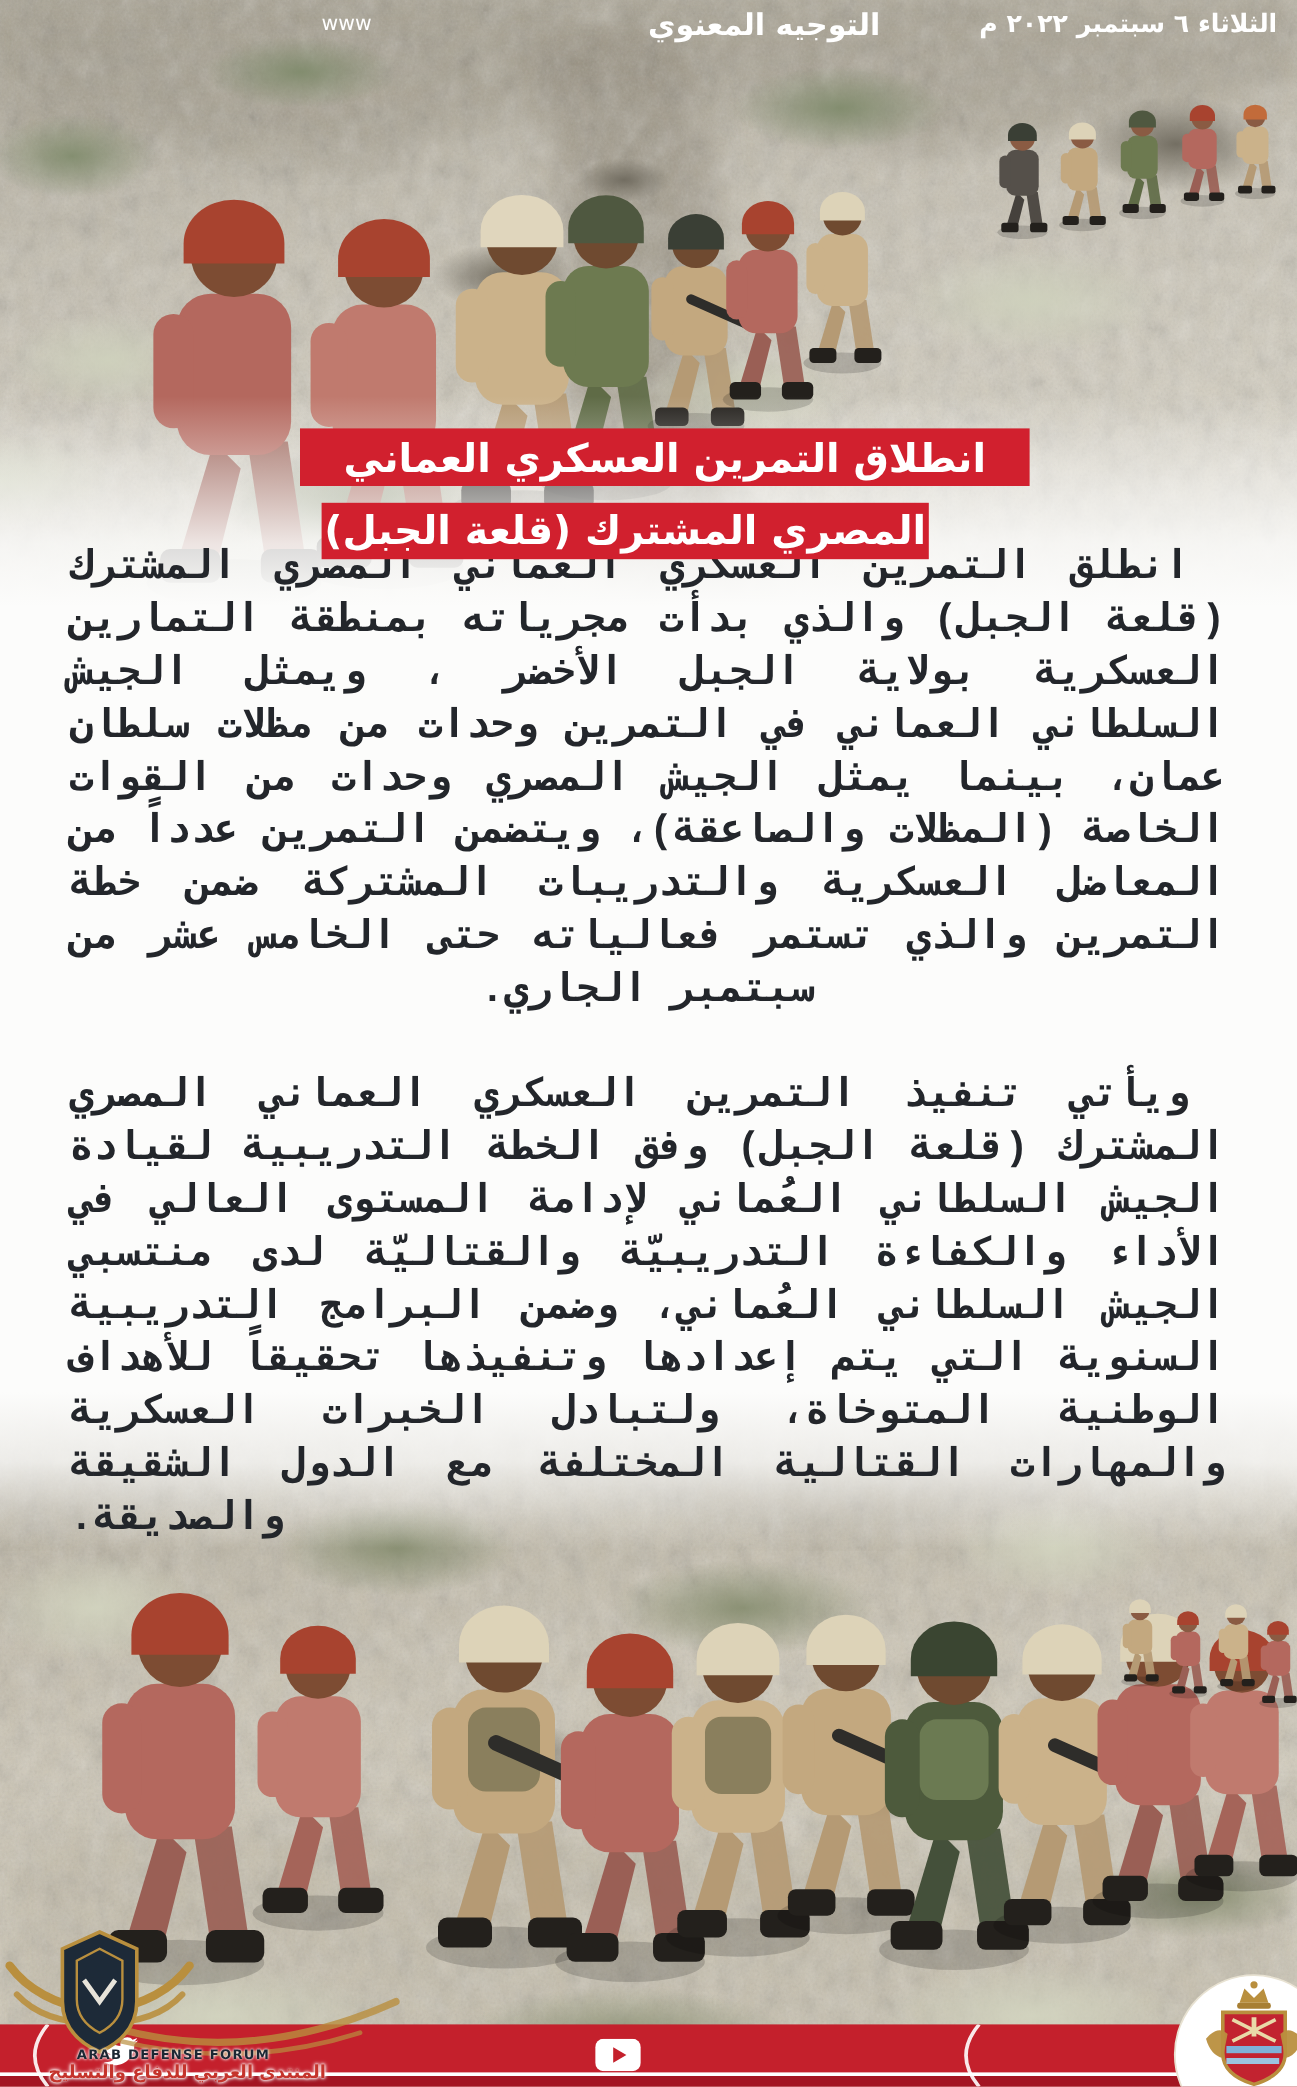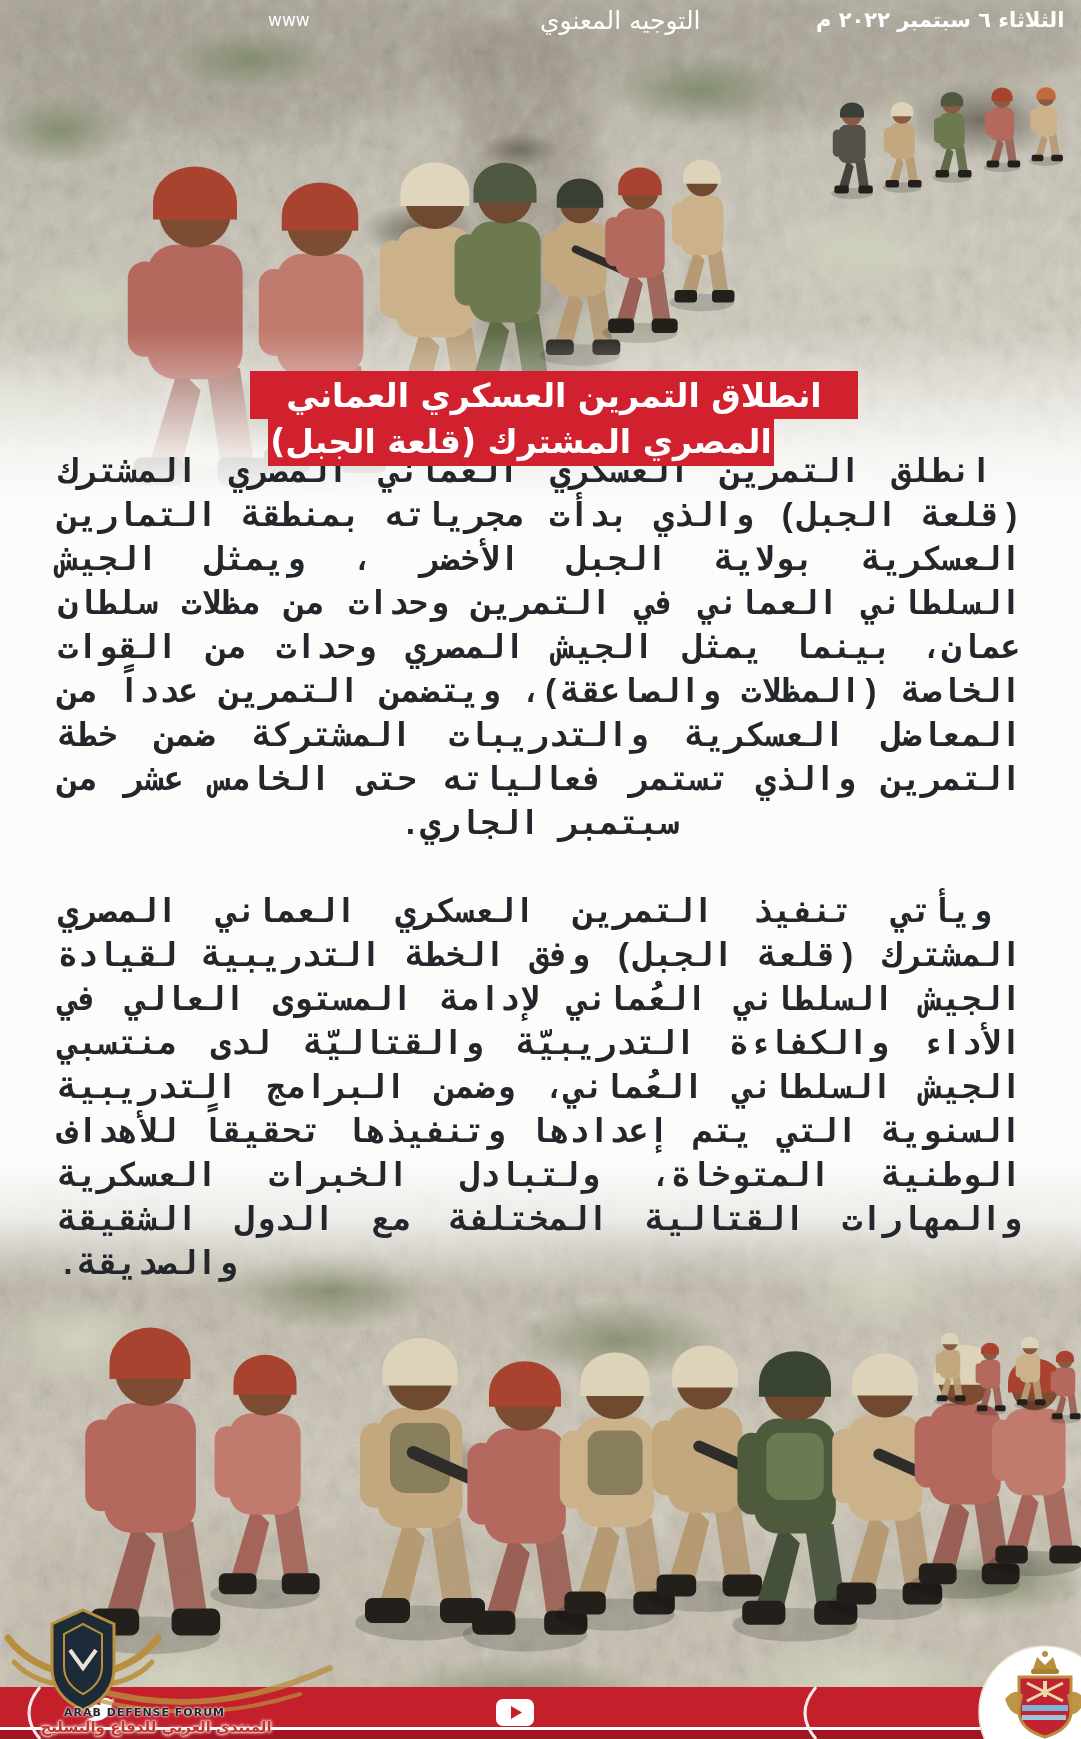--- a/index.html
+++ b/index.html
@@ -11,38 +11,38 @@
   
   .photo-top{position:absolute;left:0;top:0;width:1081px;height:505px;}
   .photo-top-fade{position:absolute;left:0;top:330px;width:1081px;height:176px;
     background:linear-gradient(to bottom, rgba(252,252,251,0) 0%, rgba(252,252,251,.85) 70%, #fcfcfb 100%);}
   .photo-bottom{position:absolute;left:0;top:1160px;width:1081px;height:579px;}
   .photo-bottom-fade{position:absolute;left:0;top:1160px;width:1081px;height:130px;
     background:linear-gradient(to bottom, #fcfcfb 0%, rgba(252,252,251,.8) 45%, rgba(252,252,251,0) 100%);}
   
   .banner-line{position:absolute;background:#d1202e;color:#fff;direction:rtl;
     text-align:center;font-weight:bold;z-index:5;}
-  .banner-line.l1{left:250px;top:371px;width:608px;height:48px;line-height:50px;font-size:33px;}
+  .banner-line.l1{left:250px;top:357px;width:608px;height:48px;line-height:50px;font-size:33px;}
   .banner-line.l2{left:268px;top:419px;width:506px;height:47px;line-height:46px;font-size:33px;}
   
   .article{position:absolute;left:58px;top:452px;width:963px;z-index:4;
     direction:rtl;color:#23262b;font-weight:bold;}
   .article p{margin:0 0 44px 0;font-size:33px;line-height:44px;
     text-align:justify;text-indent:30px;font-family:Liberation Mono, monospace;}
   .article p.p1{text-align-last:center;}
   .article p.p2{text-align-last:left;}
   
   .footer-bar{position:absolute;left:0;top:1687px;width:1081px;height:52px;background:#c4202c;z-index:6;}
   .footer-hairline{position:absolute;left:0;top:40px;width:100%;height:3px;background:#ffffff;}
   .footer-strip{position:absolute;left:0;bottom:0;width:100%;height:9px;background:#a31522;}
   .ft-item{position:absolute;top:0;height:41px;line-height:41px;color:#fff;white-space:nowrap;}
   .ft-handle{left:122px;font-size:27px;font-weight:bold;letter-spacing:2px;}
   .ft-www{left:268px;font-size:17px;font-weight:normal;}
   .ft-site{left:302px;font-size:28px;font-weight:bold;}
-  .ft-moral{left:540px;font-size:25px;font-weight:normal;direction:rtl;}
+  .ft-moral{left:540px;font-size:25px;font-weight:bold;direction:rtl;}
   .ft-date{left:816px;font-size:21px;font-weight:bold;direction:rtl;text-align:center;}
   .ft-icon{position:absolute;}
   .arc{position:absolute;z-index:7;}
   
   .emblem{position:absolute;left:975px;top:1637px;z-index:8;}
   .watermark{position:absolute;left:0;top:1598px;z-index:9;}
   .wm-en{position:absolute;left:64px;top:1706px;z-index:10;font-size:11px;font-weight:bold;
     letter-spacing:1px;color:#1c2733;text-shadow:0 0 2px #fff,0 0 3px #fff;white-space:nowrap;}
   .wm-ar{position:absolute;left:4px;top:1718px;width:240px;z-index:10;font-size:15px;font-weight:bold;
     color:#c5342c;direction:rtl;text-align:center;

